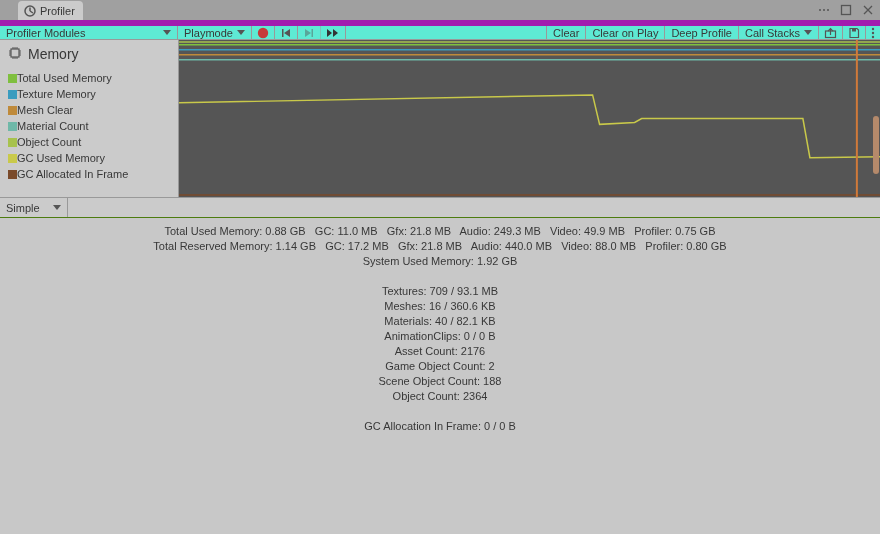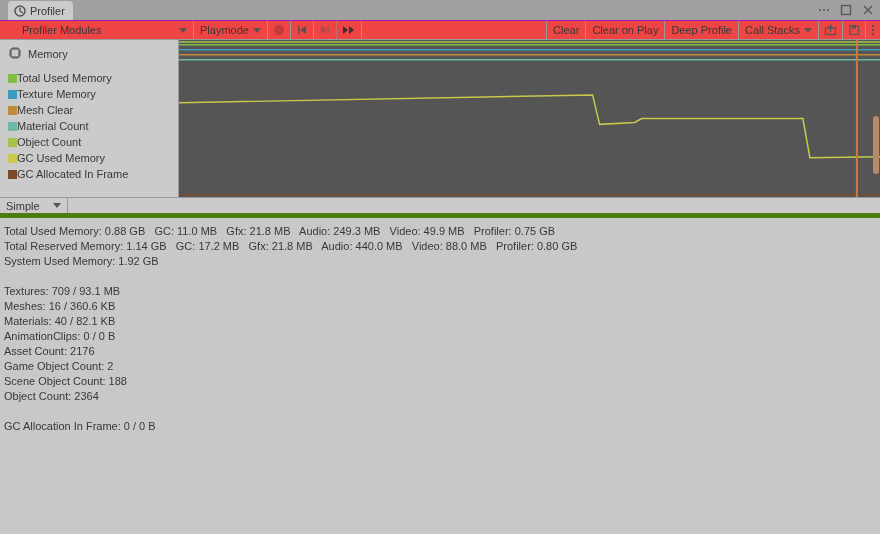--- a/index.html
+++ b/index.html
@@ -22,42 +22,41 @@
     position: relative;
   }
   .tab {
     background: #cbcbcb;
     border-top-left-radius: 4px;
     border-top-right-radius: 4px;
     height: 19px;
     display: flex;
     align-items: center;
     padding: 0 8px 0 6px;
-    margin-left: 8px;
+    margin-left: 18px;
     gap: 4px;
   }
   .tab .tab-icon { width: 12px; height: 12px; display: flex; align-items: center; justify-content: center; }
   .titleright {
     position: absolute;
     right: 4px;
     top: 2px;
     display: flex;
     gap: 6px;
     align-items: center;
   }
   .titleright .icon-btn { width: 16px; height: 16px; display: flex; align-items: center; justify-content: center; color: #555; cursor: pointer; }
   
   .toolbar {
     height: 20px;
-    background: #ef4444;
-    border-top: 1px solid #a21caf;
+    background: #5eead4;
+    border-top: 6px solid #a21caf;
     border-bottom: 1px solid #999;
     display: flex;
     align-items: stretch;
-    padding-left: 16px;
   }
   .tool {
     border-right: 1px solid #999;
     display: flex;
     align-items: center;
     padding: 0 6px;
     white-space: nowrap;
     cursor: pointer;
   }
   .tool.icon { padding: 0 5px; }
@@ -83,21 +82,21 @@
     border-right: 1px solid #999;
     display: flex;
     flex-direction: column;
   }
   .module-head {
     height: 28px;
     display: flex;
     align-items: center;
     gap: 6px;
     padding: 0 8px;
-    font-size: 11px;
+    font-size: 14px;
     font-weight: 500;
   }
   .legend {
     display: flex;
     flex-direction: column;
     padding: 2px 0 4px 0;
   }
   .legend-row {
     display: flex;
     align-items: center;
@@ -113,39 +112,40 @@
   .graph {
     flex: 1;
     position: relative;
     background: #555555;
     overflow: hidden;
   }
   
   .subbar {
     height: 20px;
     background: #cbcbcb;
-    border-bottom: 5px solid #4d7c0f;
+    border-bottom: 1px solid #4d7c0f;
     display: flex;
     align-items: stretch;
   }
   .subdd {
     width: 68px;
     border-right: 1px solid #999;
     display: flex;
     align-items: center;
     justify-content: space-between;
     padding: 0 6px;
     cursor: pointer;
   }
   
   .details {
     padding: 6px 4px;
     font-size: 11px;
     line-height: 15px;
     color: #383838;
+    text-align: center;
   }
   .details .row { white-space: pre; }
   .details .gap { height: 15px; }
   
   .scroll-ind {
     position: absolute;
     right: 1px;
     top: 116px;
     width: 6px;
     height: 58px;

